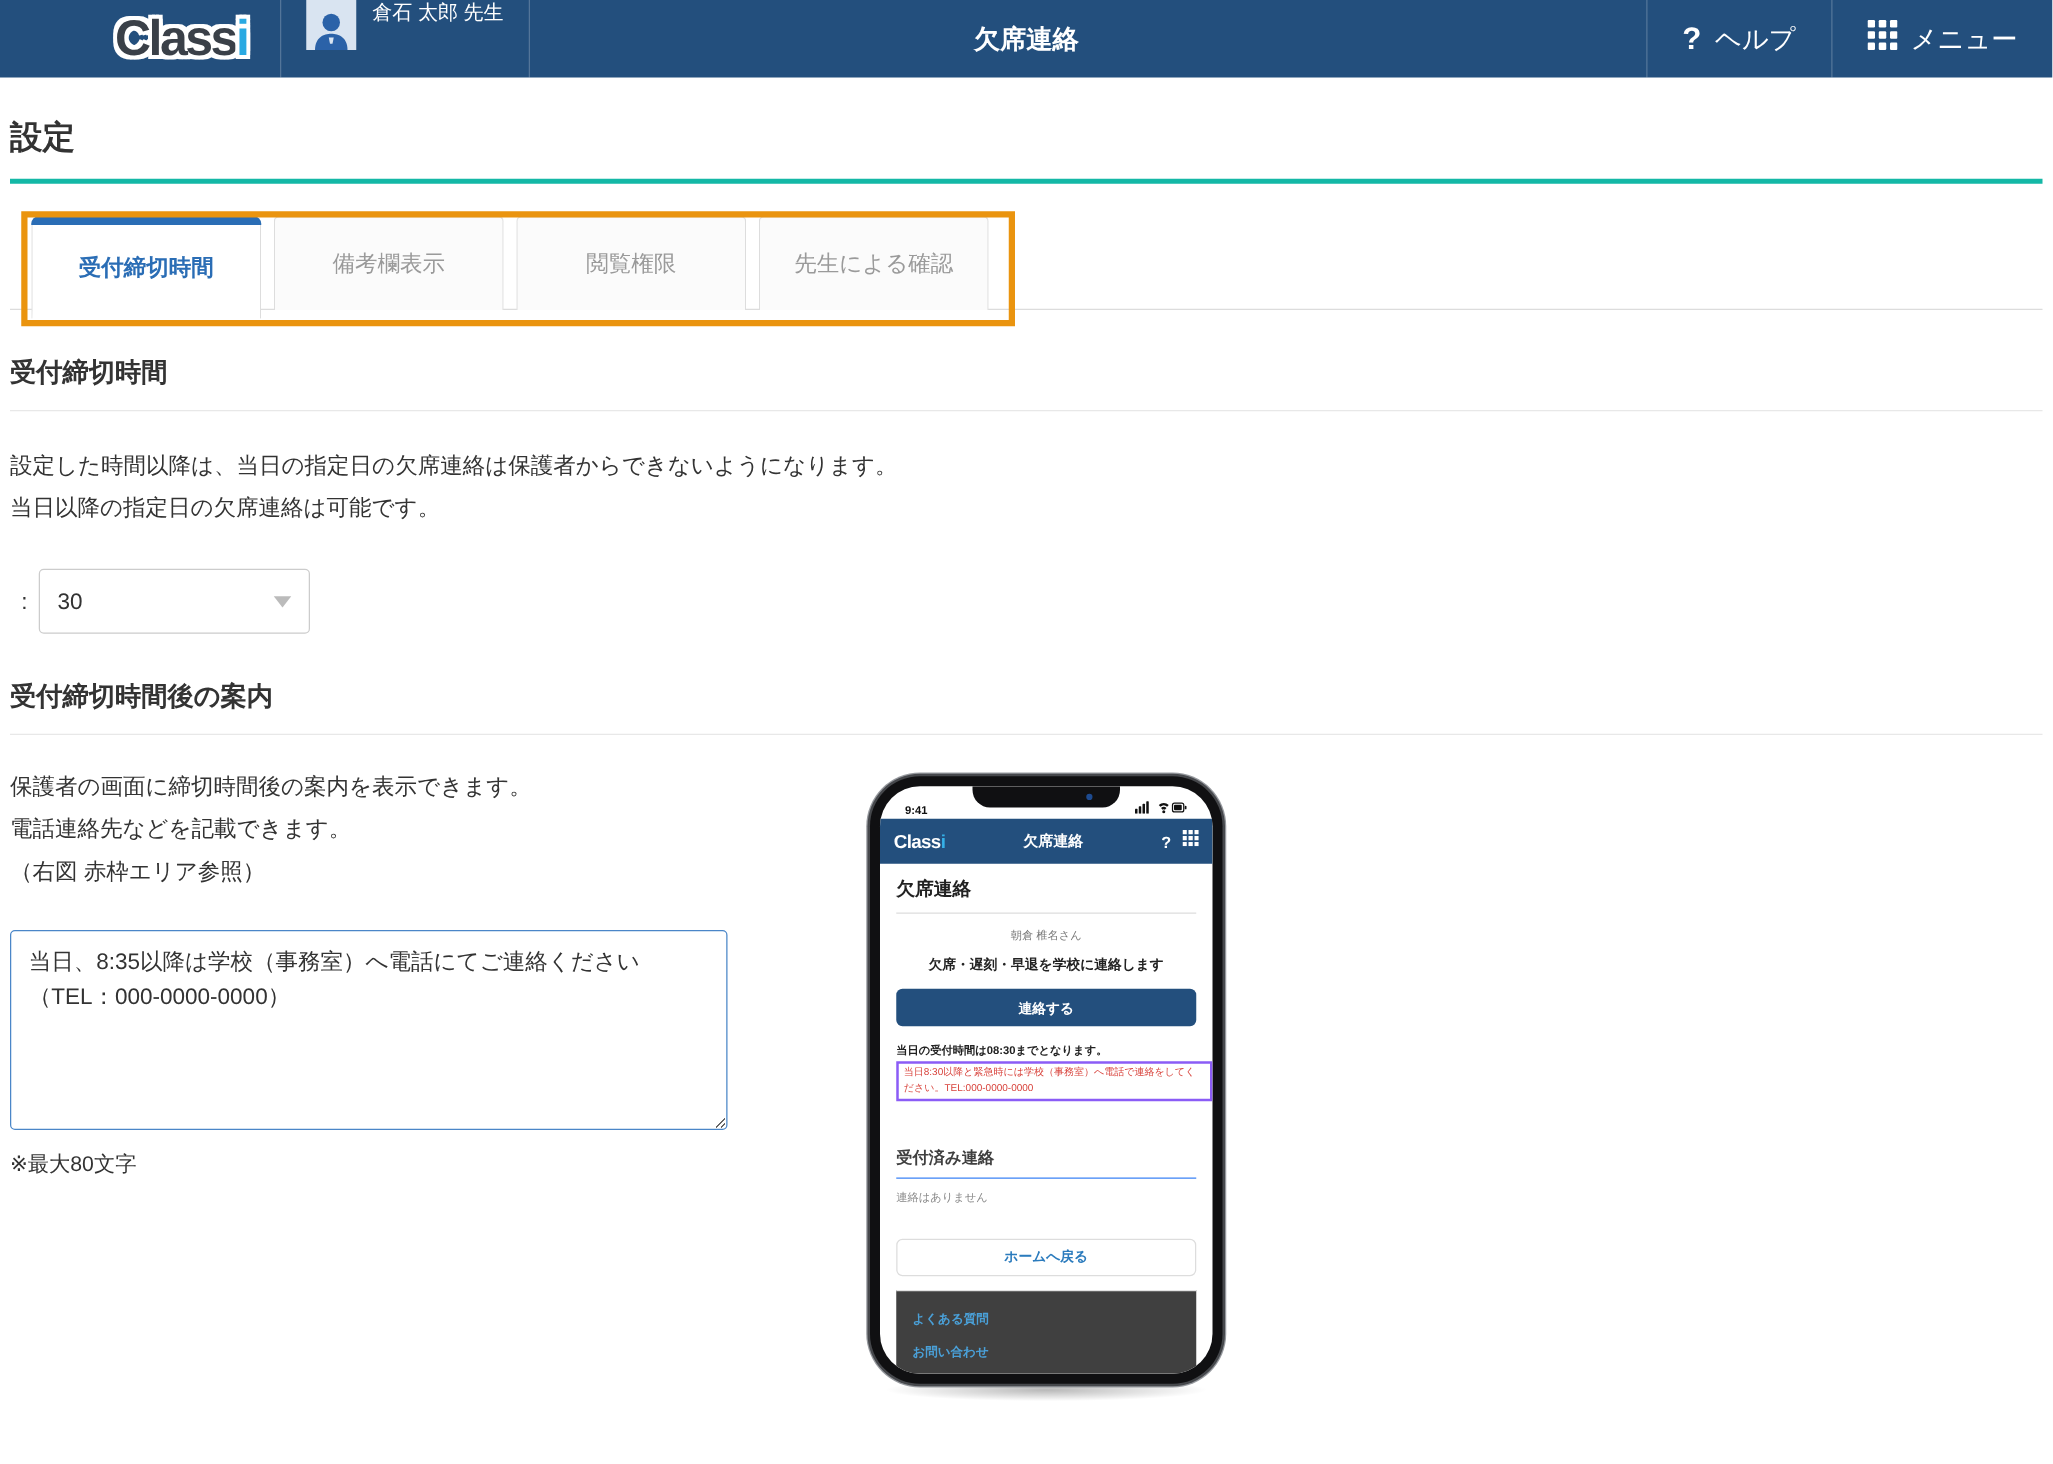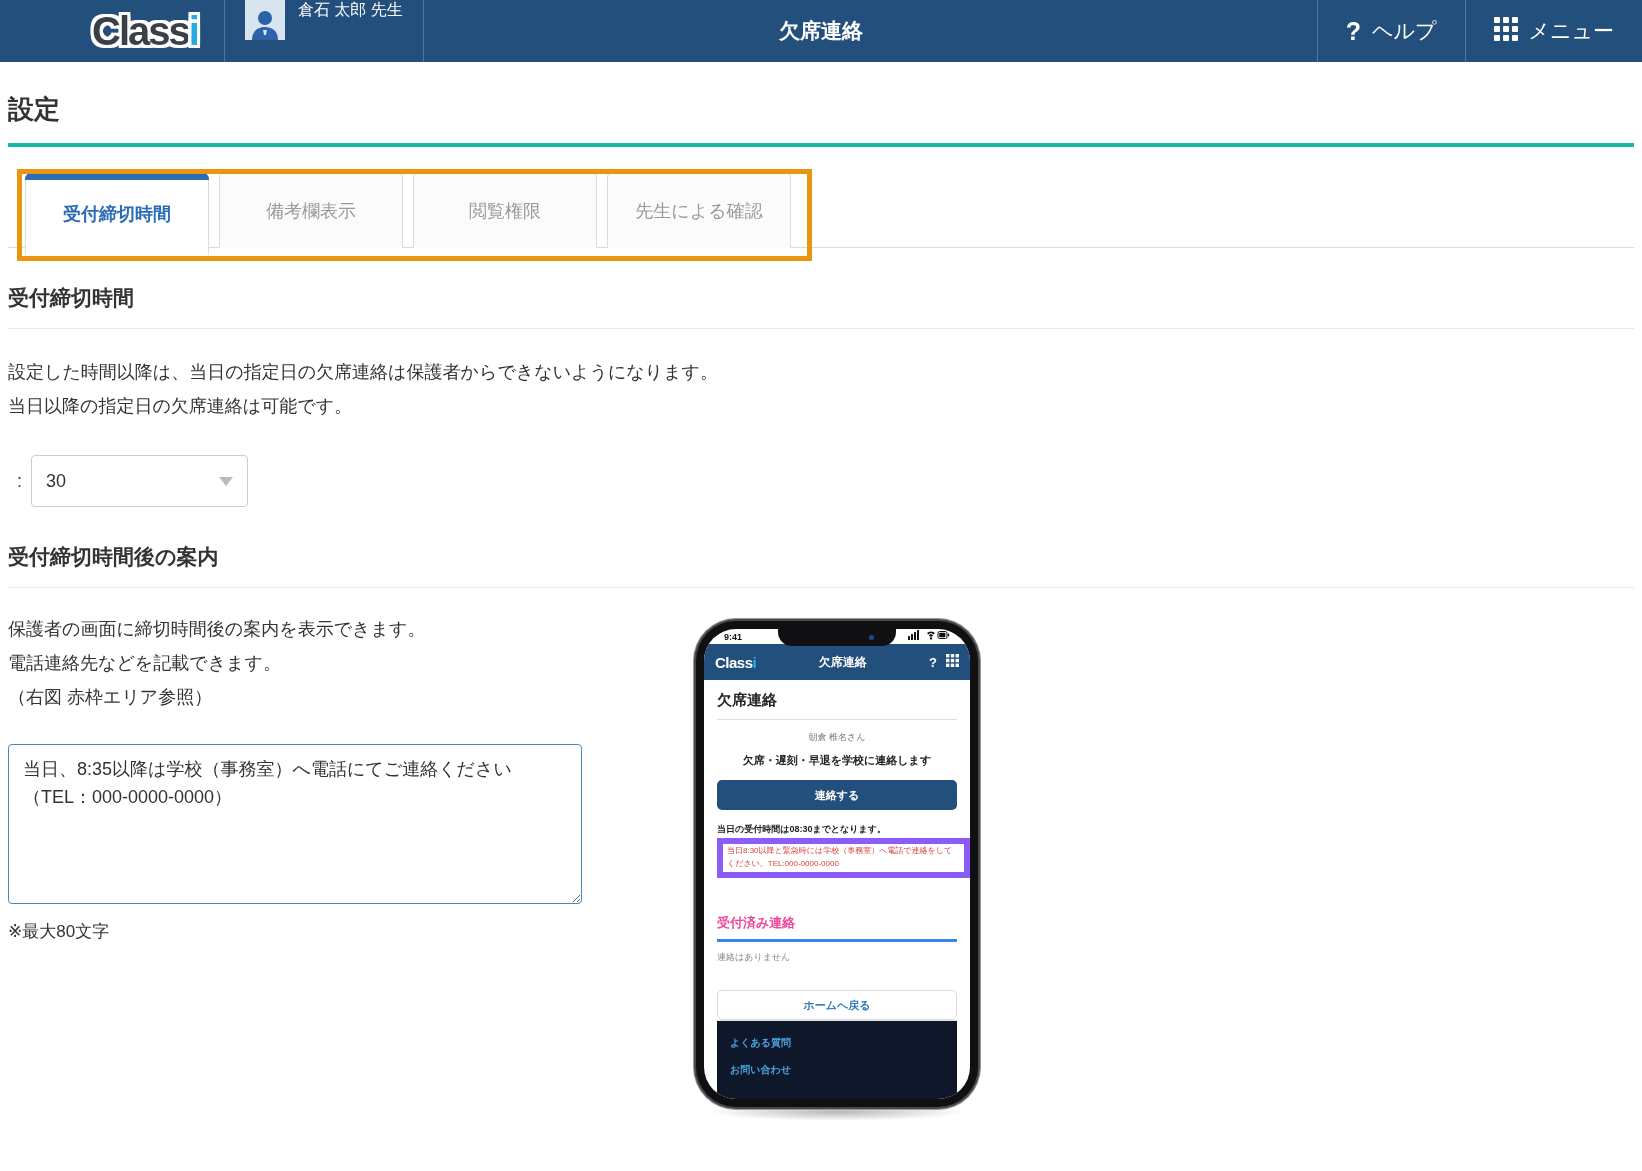--- a/index.html
+++ b/index.html
@@ -72,26 +72,26 @@
   .app-bar-title { flex:1; text-align:center; font-size:12px; font-weight:bold; }
   .app-bar-icons { display:flex; gap:9px; align-items:center; }
   .app-qmark { font-weight:800; font-size:13px; }
   .app-content { padding:11px 13px 0; flex:1; display:flex; flex-direction:column; }
   .app-title { font-size:15px; font-weight:bold; padding-bottom:9px; border-bottom:1px solid #ddd; color:#222; }
   .app-student { margin-top:11px; text-align:center; font-size:9px; color:#777; }
   .app-lead { margin-top:9px; text-align:center; font-size:11px; font-weight:bold; color:#222; }
   .app-btn-primary { margin-top:12px; height:30px; background:#234f7d; border-radius:5px; color:#fff; font-size:11px; font-weight:bold;
     display:flex; align-items:center; justify-content:center; cursor:pointer; }
   .app-deadline { margin-top:13px; font-size:9px; font-weight:bold; color:#222; }
-  .app-rednote { margin-top:2px; border:6px solid #8b5cf6; color:#d8433c; font-size:8px; line-height:1.6; padding:1px 4px; margin-right:-13px; }
-  .app-received { margin-top:36px; font-size:13px; font-weight:bold; padding-bottom:7px; border-bottom:3px solid #3b82f6; color:#ec4899; }
+  .app-rednote { margin-top:2px; border:2px solid #8b5cf6; color:#d8433c; font-size:8px; line-height:1.6; padding:1px 4px; margin-right:-13px; }
+  .app-received { margin-top:36px; font-size:13px; font-weight:bold; padding-bottom:7px; border-bottom:1px solid #3b82f6; color:#404040; }
   .app-nocontact { margin-top:9px; font-size:9px; color:#888; }
   .app-btn-home { margin-top:26px; height:30px; background:#fff; border:1px solid #ddd; border-radius:5px; color:#2b7bbd; font-size:11px;
     font-weight:bold; display:flex; align-items:center; justify-content:center; cursor:pointer; }
-  .app-footer { margin-top:auto; background:#0f172a; border-top:1px solid #e3e3e3; padding:15px 13px 22px; }
+  .app-footer { margin-top:auto; background:#404040; border-top:1px solid #e3e3e3; padding:15px 13px 10px; }
   .app-link { display:block; color:#4aa0d8; font-size:10px; font-weight:bold; cursor:pointer; }
   .app-link + .app-link { margin-top:13px; }
 </style>
 </head>
 <body>
 
 <header class="header">
   <div class="logo-wrap">
     <span class="logo"><span>Class</span><span class="logo-i">i</span></span>
   </div>

